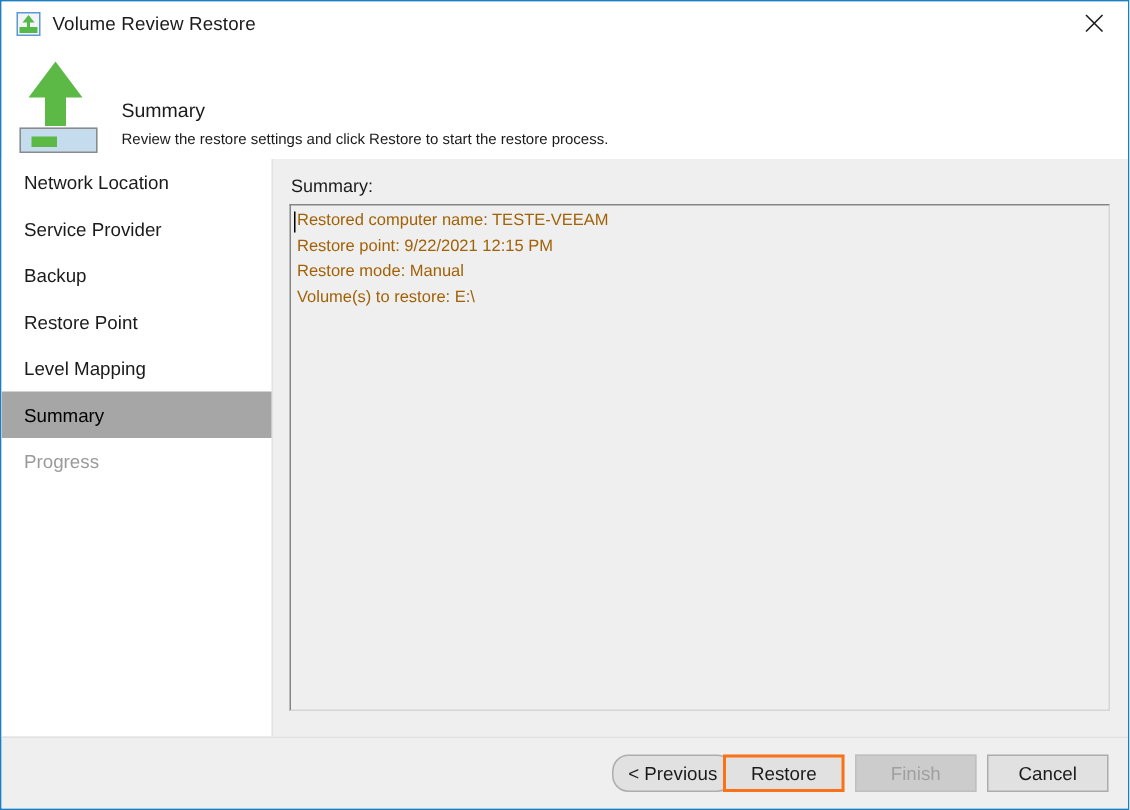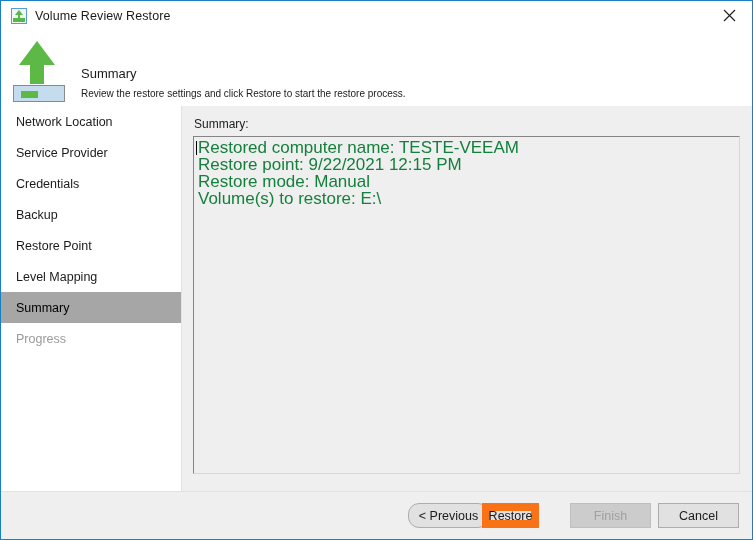--- a/index.html
+++ b/index.html
@@ -211,22 +211,22 @@
     position: absolute;
     left: 2px; top: 4px;
     width: 1px;
     height: 14px;
     background: #000000;
   }
   #summary-text {
     position: absolute;
     left: 4px; top: 2px;
     right: 2px;
-    font-size: 17px;
-    color: #15803d;
+    font-size: 11px;
+    color: #a16207;
     line-height: 17px;
     white-space: pre-wrap;
   }
 
   
   #footer {
     position: absolute;
     left: 0; top: 490px;
     width: 751px;
     height: 48px;
@@ -246,23 +246,23 @@
     color: #1b1b1b;
     display: flex;
     align-items: center;
     justify-content: center;
     cursor: default;
     user-select: none;
     padding: 0;
   }
   #btn-previous { left: 407px; width: 81px; border-radius: 11px; }
   #btn-restore  {
-    left: 481px; width: 57px;
+    left: 481px; width: 81px;
     background: #e1e1e1;
-    border: 8px solid #f97316;
+    border: 2px solid #f97316;
   }
   #btn-finish   {
     left: 569px; width: 81px;
     background: #cccccc;
     border: 1px solid #bfbfbf;
     color: #a0a0a0;
   }
   #btn-cancel   { left: 657px; width: 81px; }
 </style>
 </head>
@@ -299,23 +299,20 @@
   </div>
 
   <div id="body">
 
     <div id="sidebar">
       <div class="nav-item">
         <span>Network Location</span>
       </div>
       <div class="nav-item">
         <span>Service Provider</span>
-      </div>
-      <div class="nav-item">
-        <span>Credentials</span>
       </div>
       <div class="nav-item">
         <span>Backup</span>
       </div>
       <div class="nav-item">
         <span>Restore Point</span>
       </div>
       <div class="nav-item">
         <span>Level Mapping</span>
       </div>

